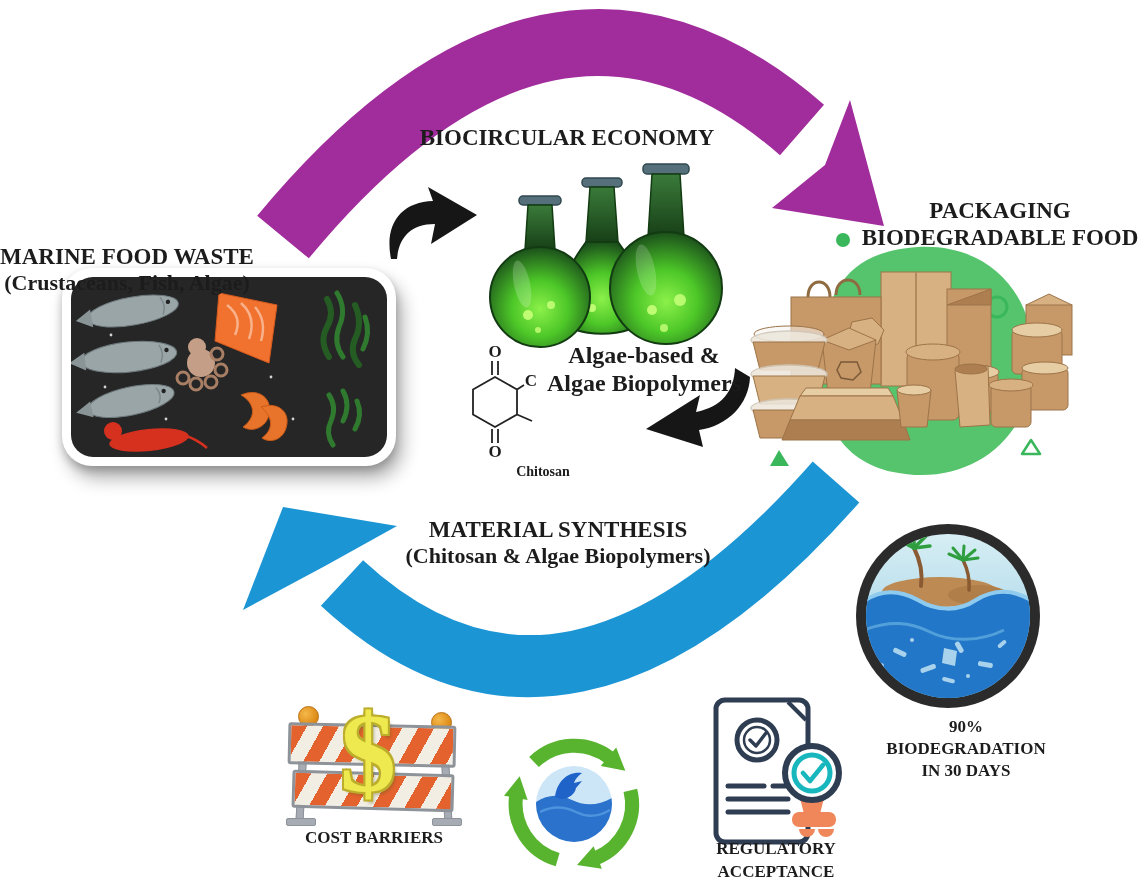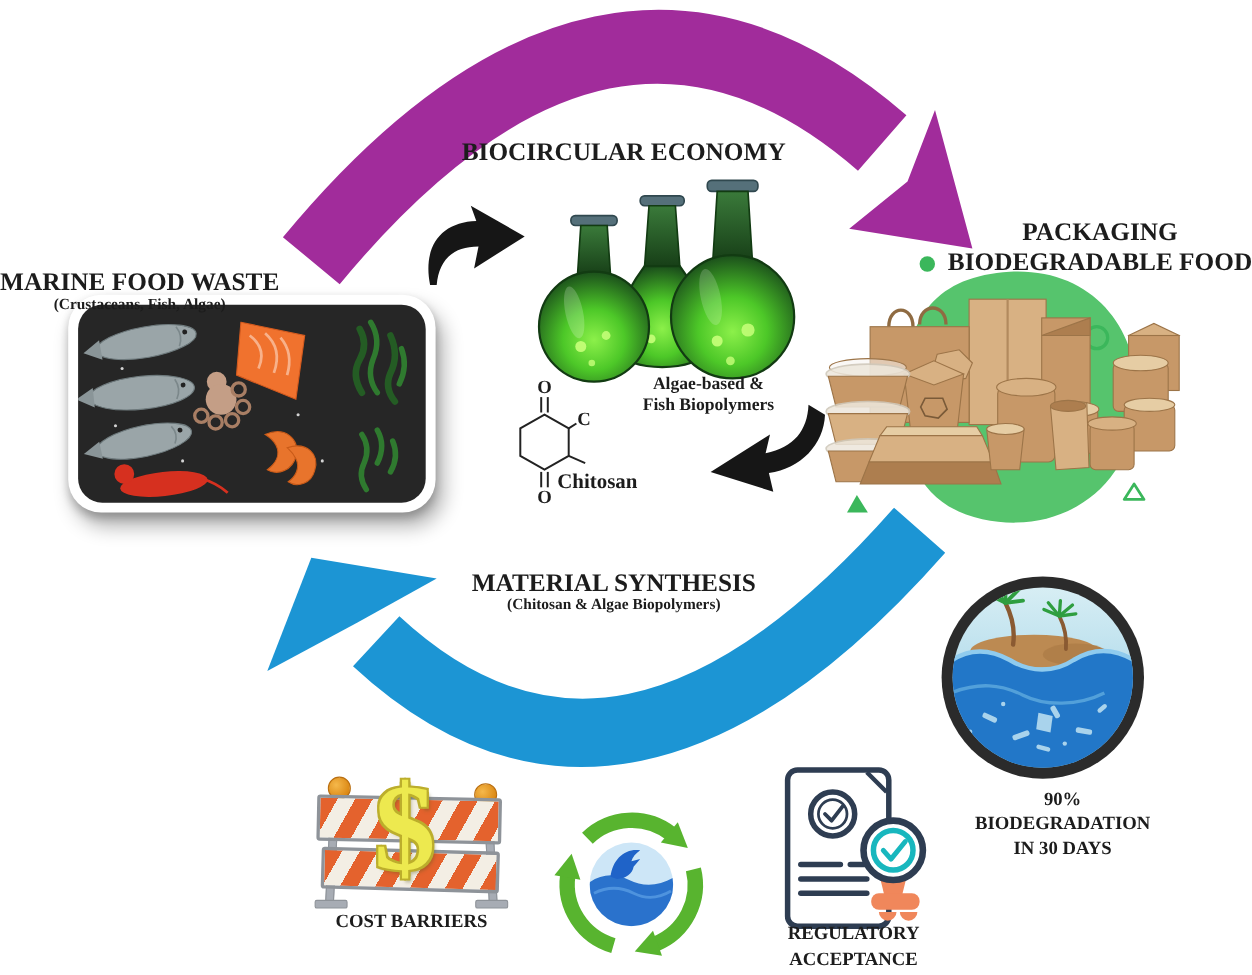--- a/index.html
+++ b/index.html
@@ -3,24 +3,24 @@
 <meta charset="utf-8">
 <style>
   html,body{margin:0;padding:0;background:#fff;}
   .canvas{position:relative;width:1138px;height:886px;background:#ffffff;overflow:hidden;
           font-family:"Liberation Serif",serif;color:var(--text-dark,#1c1c1c);}
   .gfx{position:absolute;left:0;top:0;width:1138px;height:886px;z-index:1;}
   .lbl{position:absolute;font-weight:bold;color:var(--text-dark,#1c1c1c);
        text-align:center;transform:translateX(-50%);white-space:nowrap;z-index:5;line-height:1.18;}
   .lbl span{display:block;}
   .t23{font-size:23px;}
-  .t22{font-size:14px;}
-  .t20{font-size:16px;}
+  .t22{font-size:22px;}
+  .t20{font-size:24px;}
   .t19{font-size:17px;}
-  .t15{font-size:19px;}
+  .t15{font-size:14px;margin-top:36px;}
   .atom{position:absolute;font-weight:bold;font-size:17px;z-index:5;transform:translate(-50%,-50%);}
   
   .photo-frame{position:absolute;left:62px;top:268px;width:334px;height:198px;background:#fff;
      border-radius:30px;z-index:2;
      box-shadow:6px 12px 18px rgba(0,0,0,.32), 0 4px 8px rgba(0,0,0,.2);}
   .photo{position:absolute;left:9px;top:9px;width:316px;height:180px;border-radius:22px;
      overflow:hidden;background:#262626;}
   
   .barrier{position:absolute;left:286px;top:700px;width:176px;height:130px;z-index:3;}
   .lamp{position:absolute;width:19px;height:19px;border-radius:50%;
@@ -365,21 +365,21 @@
     <span class="t22">(Crustaceans, Fish, Algae)</span>
   </div>
 
   <div class="lbl" style="left:1000px;top:197px;">
     <span class="t23">PACKAGING</span>
     <span class="t23">BIODEGRADABLE FOOD</span>
   </div>
 
   <div class="lbl" style="left:644px;top:341px;">
     <span class="t20">Algae-based &amp;</span>
-    <span class="t20">Fish Biopolymers</span>
+    <span class="t20">Algae Biopolymers</span>
   </div>
 
   <div class="atom" style="left:495px;top:352px;">O</div>
   <div class="atom" style="left:495px;top:452px;">O</div>
   <div class="atom" style="left:531px;top:381px;">C</div>
   <div class="lbl t15" style="left:543px;top:428px;">Chitosan</div>
 
   <div class="lbl" style="left:558px;top:516px;">
     <span class="t23">MATERIAL SYNTHESIS</span>
     <span class="t22">(Chitosan &amp; Algae Biopolymers)</span>

